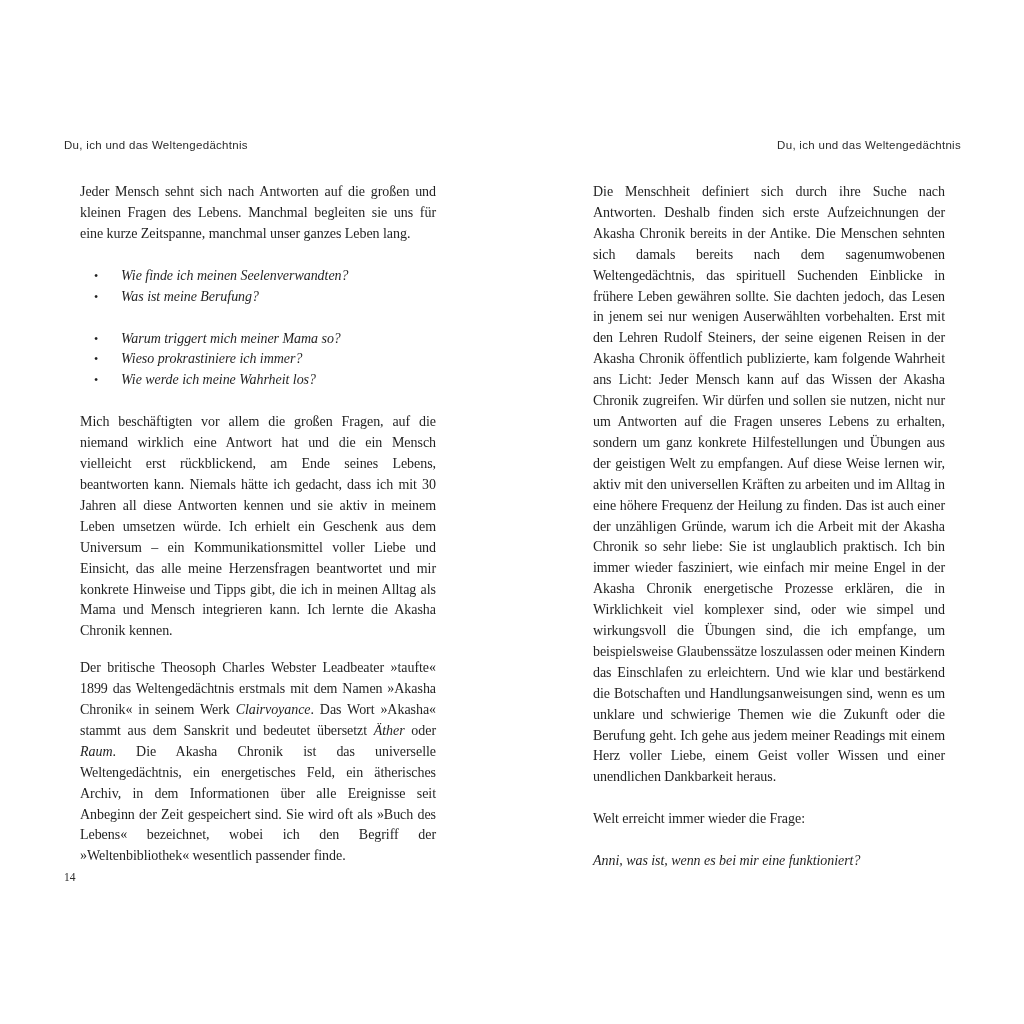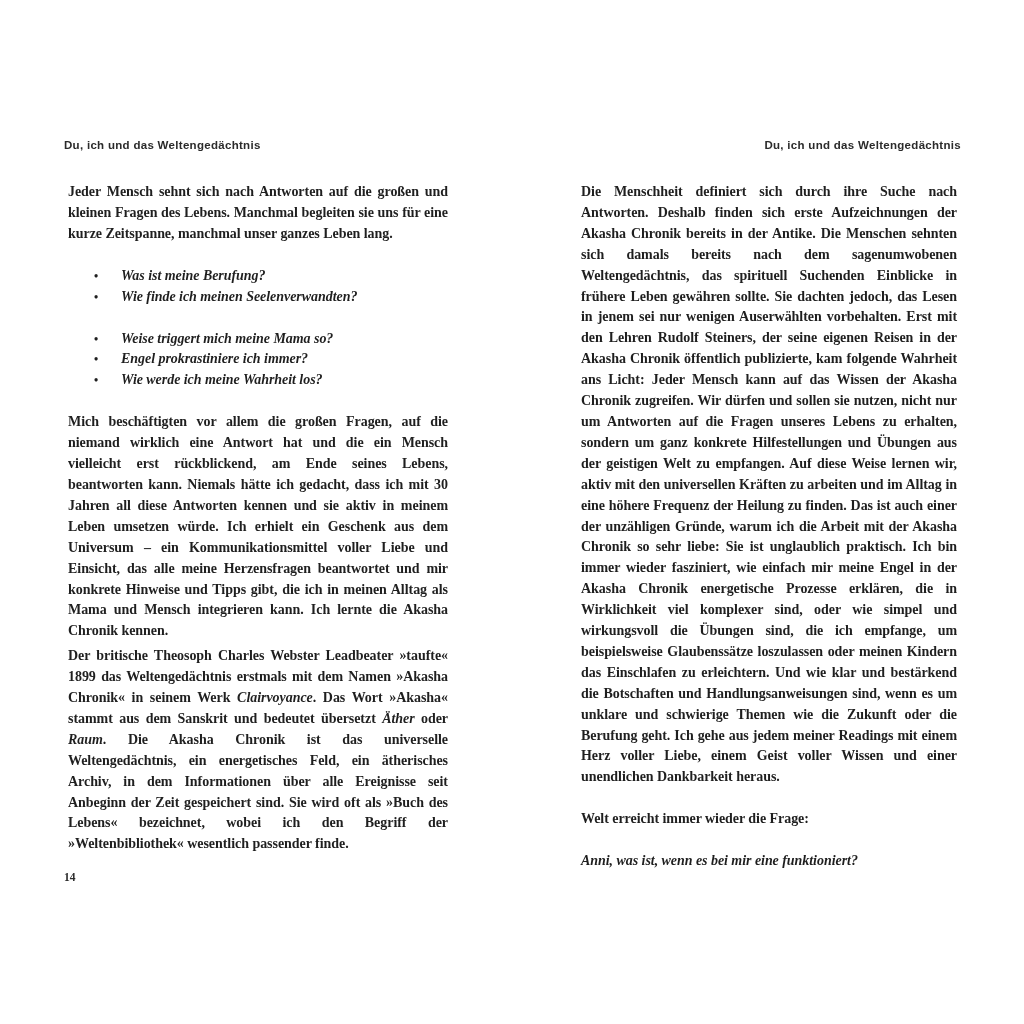--- a/index.html
+++ b/index.html
@@ -10,41 +10,40 @@
     background: #ffffff;
     overflow: hidden;
     color: #1f1f1f;
     font-family: "Liberation Serif", "DejaVu Serif", serif;
   }
   .spread {
     position: relative;
     width: 984px;
     height: 1024px;
     background: #ffffff;
-    font-weight: bold;
   }
   .page { position: absolute; top: 139px; }
   .page-left  { left: 64px;  width: 388px; }
   .page-right { left: 577px; width: 384px; }
   .running-header {
     font-family: "Liberation Sans", "DejaVu Sans", sans-serif;
     font-size: 11.5px;
     letter-spacing: 0.3px;
     color: #2b2b2b;
     white-space: nowrap;
   }
   .page-right .running-header { text-align: right; }
   .page-body {
     margin-top: 31px;
     font-size: 14px;
     line-height: 20.9px;
     text-align: justify;
     letter-spacing: -0.05px;
   }
-  p { margin: 4px; }
+  p { margin: 16px; }
   .mb { margin-bottom: 21px; }
   .qlist {
     margin: 0 0 21px 0;
     padding: 0 0 0 57px;
     list-style: none;
     font-style: italic;
     text-align: left;
   }
   .qlist li { position: relative; }
   .qlist li::before {
@@ -70,28 +69,28 @@
 
 <div class="spread">
 
   <div class="page page-left">
     <div class="running-header">Du, ich und das Weltengedächtnis</div>
 
     <div class="page-body">
       <p class="mb">Jeder Mensch sehnt sich nach Antworten auf die großen und kleinen Fragen des Lebens. Manchmal begleiten sie uns für eine kurze Zeitspanne, manchmal unser ganzes Leben lang.</p>
 
       <ul class="qlist">
+        <li><span>Wie finde ich meinen Seelenverwandten?</span></li>
         <li><span>Was ist meine Berufung?</span></li>
-        <li><span>Wie finde ich meinen Seelenverwandten?</span></li>
       </ul>
 
 
       <ul class="qlist">
-        <li><span>Weise triggert mich meine Mama so?</span></li>
-        <li><span>Engel prokrastiniere ich immer?</span></li>
+        <li><span>Warum triggert mich meiner Mama so?</span></li>
+        <li><span>Wieso prokrastiniere ich immer?</span></li>
         <li><span>Wie werde ich meine Wahrheit los?</span></li>
       </ul>
 
       <p>Mich beschäftigten vor allem die großen Fragen, auf die niemand wirklich eine Antwort hat und die ein Mensch vielleicht erst rückblickend, am Ende seines Lebens, beantworten kann. Niemals hätte ich gedacht, dass ich mit 30 Jahren all diese Antworten kennen und sie aktiv in meinem Leben umsetzen würde. Ich erhielt ein Geschenk aus dem Universum – ein Kommunikationsmittel voller Liebe und Einsicht, das alle meine Herzensfragen beantwortet und mir konkrete Hinweise und Tipps gibt, die ich in meinen Alltag als Mama und Mensch integrieren kann. Ich lernte die Akasha Chronik kennen.</p>
 
       <p><span>Der britische Theosoph Charles Webster Leadbeater »taufte« 1899 das Weltengedächtnis erstmals mit dem Namen »Akasha Chronik« in seinem Werk </span><span class="italic">Clairvoyance</span><span>. Das Wort »Akasha« stammt aus dem Sanskrit und bedeutet übersetzt </span><span class="italic">Äther</span><span> oder </span><span class="italic">Raum</span><span>. Die Akasha Chronik ist das universelle Weltengedächtnis, ein energetisches Feld, ein ätherisches Archiv, in dem Informationen über alle Ereignisse seit Anbeginn der Zeit gespeichert sind. Sie wird oft als »Buch des Lebens« bezeichnet, wobei ich den Begriff der »Weltenbibliothek« wesentlich passender finde.</span></p>
     </div>
 
     <div class="page-number">14</div>
   </div>

